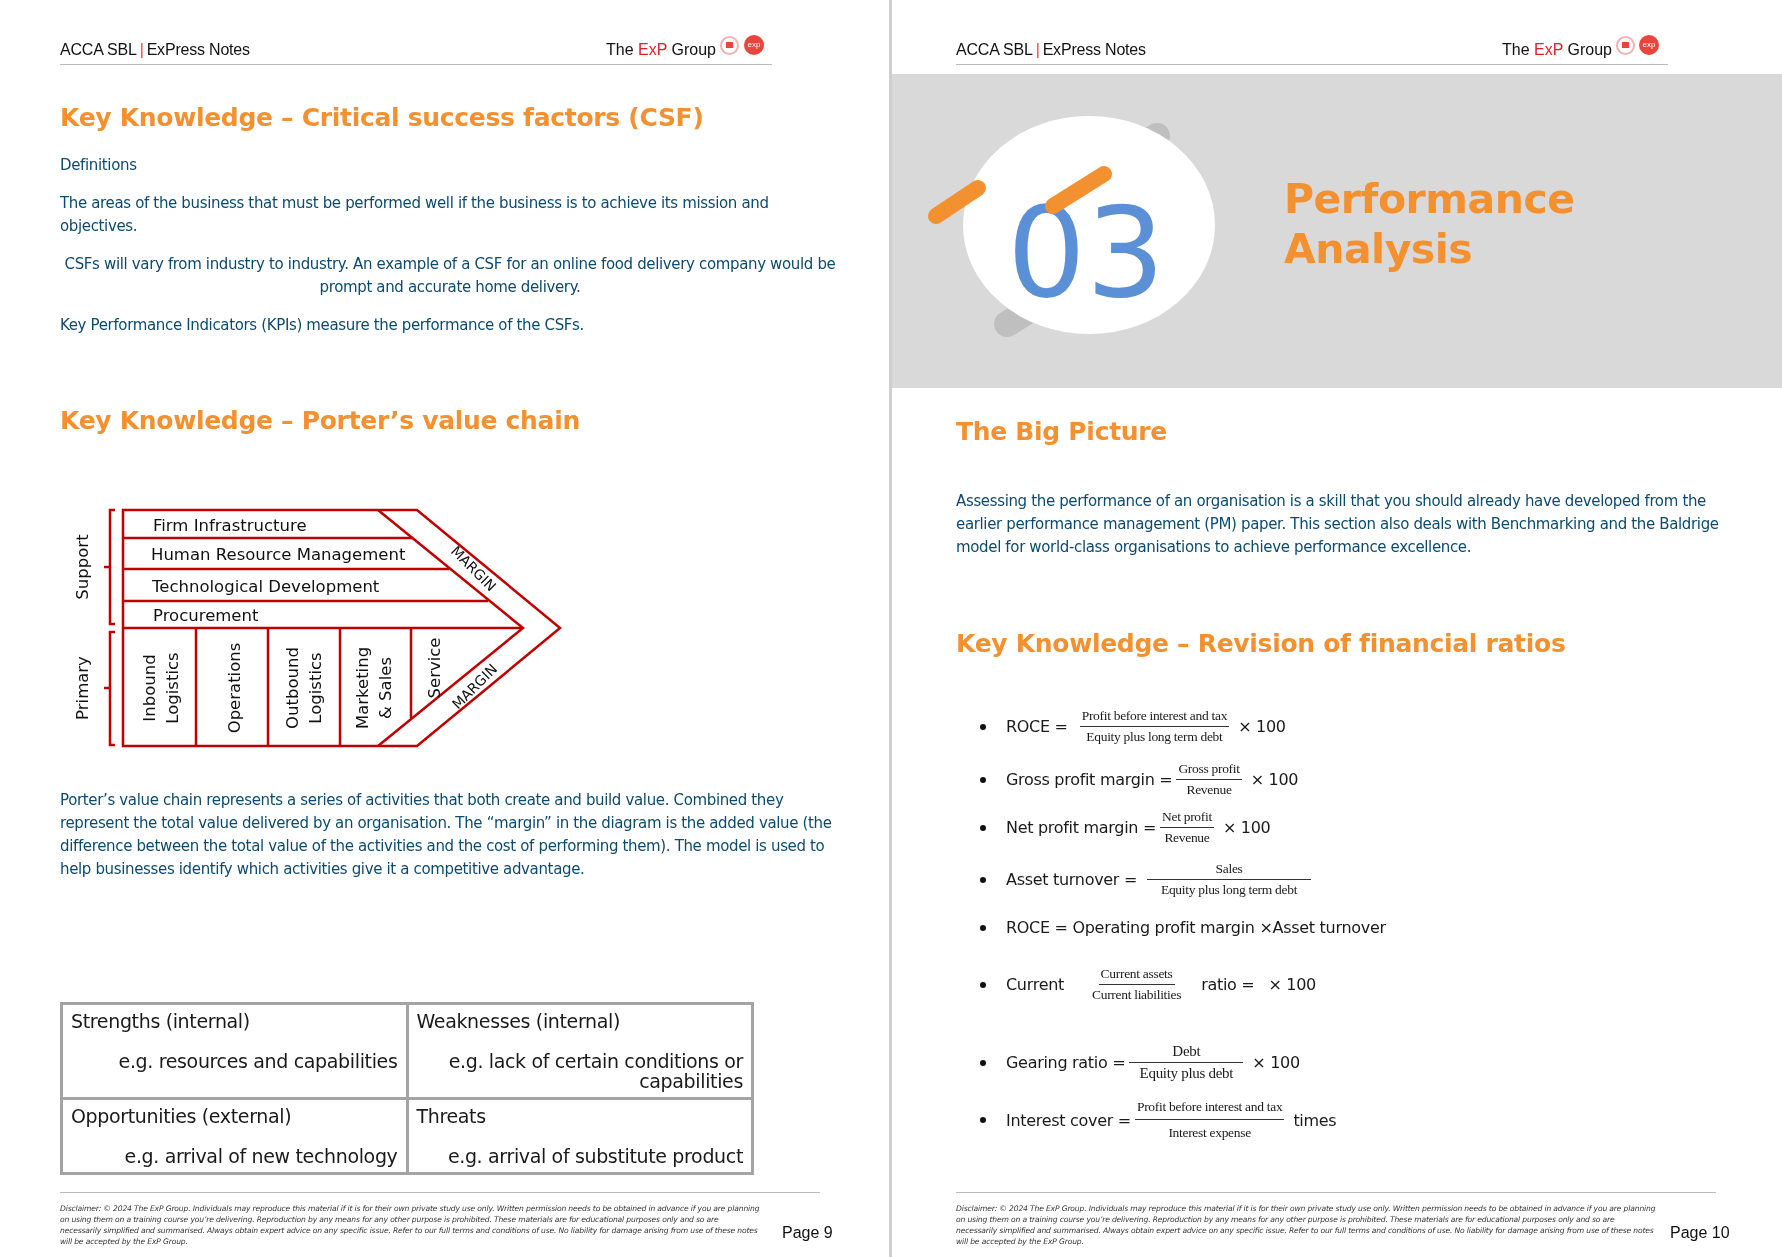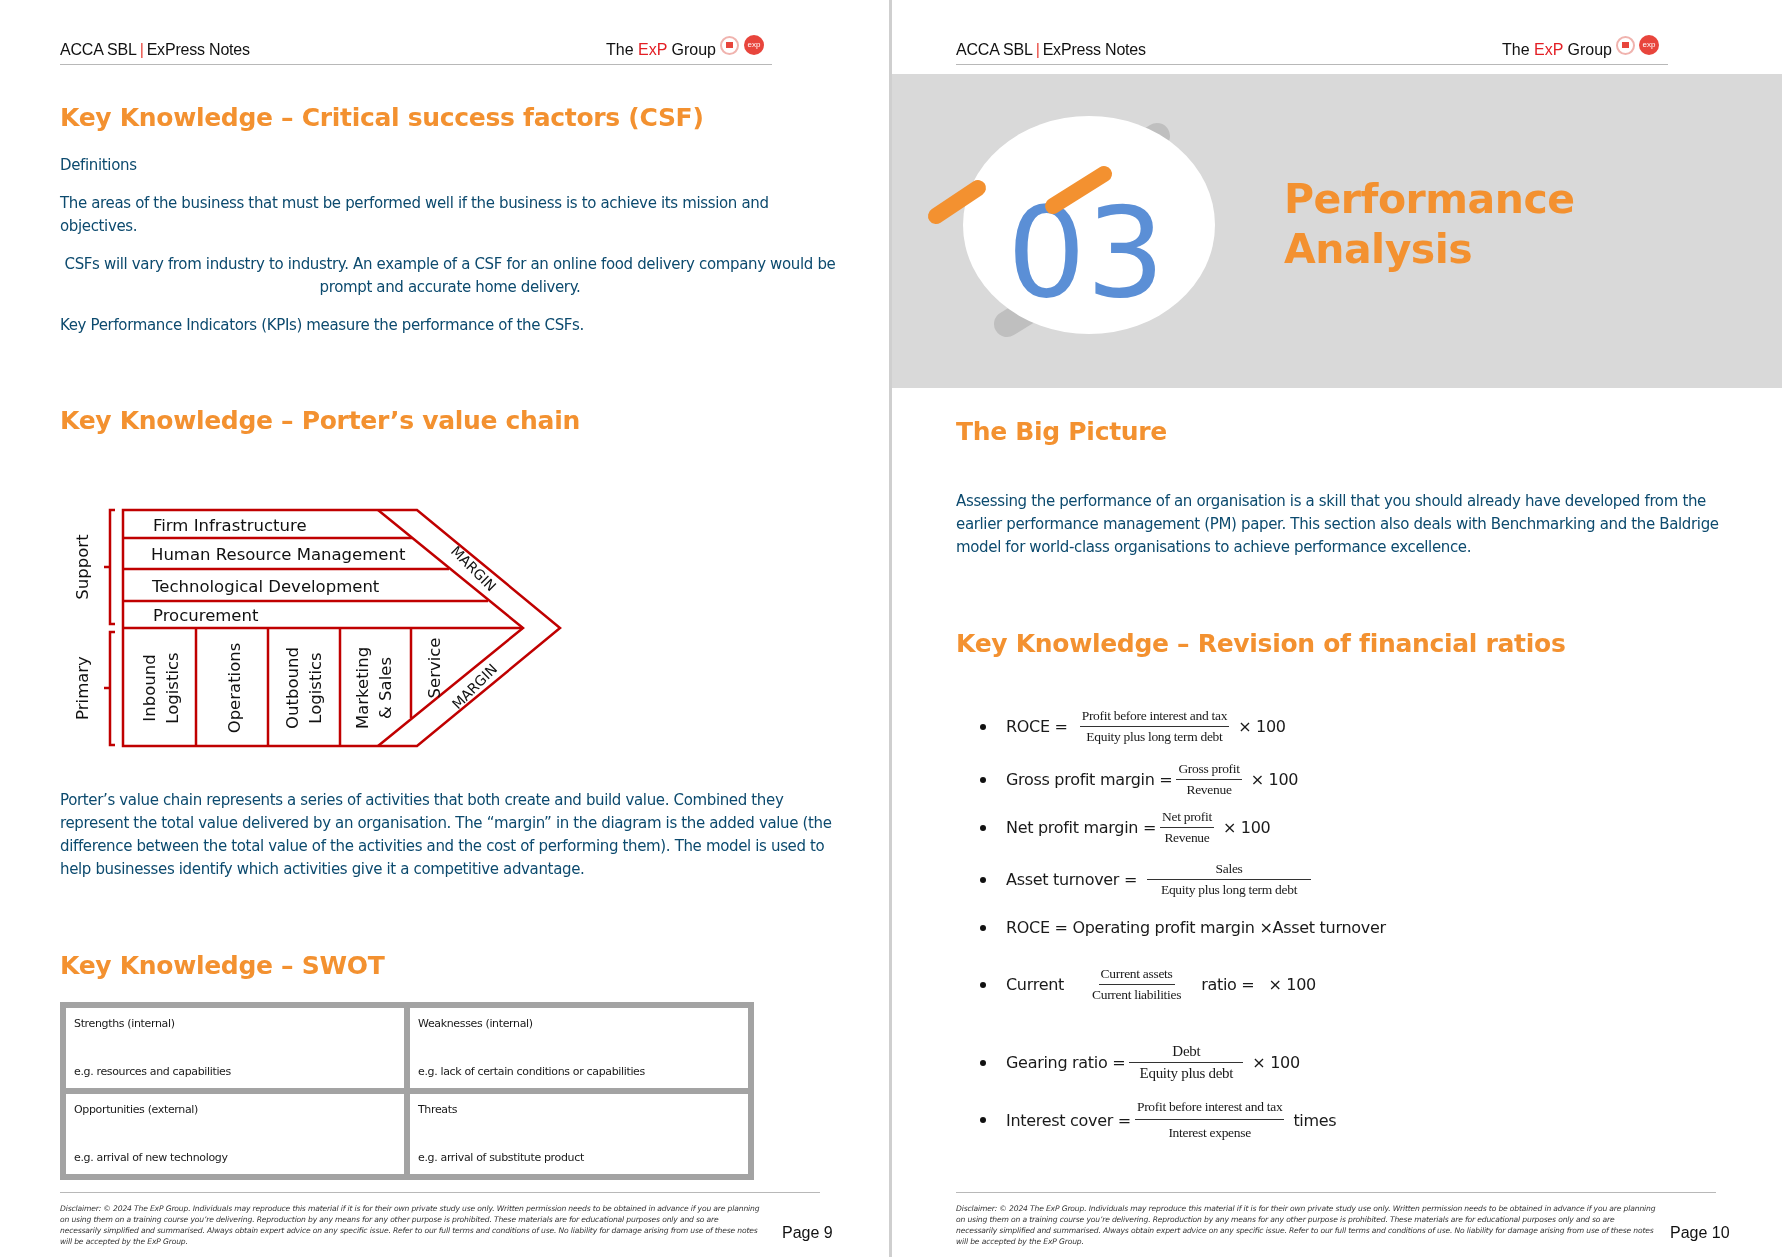--- a/index.html
+++ b/index.html
@@ -15,22 +15,22 @@
   .hdr-right{font-family:"Liberation Sans",sans-serif;font-size:16px;color:#111;}
   .hdr-right .exp{color:#e31e24;}
   .logo1{width:15px;height:15px;border-radius:50%;border:2px solid #f0b3ae;background:#fff;position:absolute;}
   .logo1::after{content:"";position:absolute;left:4px;top:4px;width:7px;height:6px;background:#e8453c;}
   .logo2{width:20px;height:20px;border-radius:50%;background:#e8453c;color:#fff;font-size:8px;
          text-align:center;line-height:20px;position:absolute;font-family:"Liberation Sans",sans-serif;}
   .hline{position:absolute;height:1px;background:#b8b8b8;}
   .h1{font-family:"DejaVu Sans",sans-serif;font-weight:bold;color:#f39130;font-size:25px;letter-spacing:-0.3px;white-space:nowrap;}
   .body{font-family:"DejaVu Sans",sans-serif;font-size:15px;line-height:23px;color:#0c4a6e;letter-spacing:-0.35px;}
   .swot{position:absolute;left:60px;top:1002px;width:694px;height:160px;border:1px solid #111;border-collapse:collapse;}
-  .swot td{border:6px solid #a3a3a3;vertical-align:top;padding:6px 8px;width:50%;font-family:"DejaVu Sans",sans-serif;font-size:11px;letter-spacing:-0.35px;line-height:20px;}
-  .swot .ex{margin-top:28px;}
+  .swot td{border:3px solid #a3a3a3;vertical-align:top;padding:6px 8px;width:50%;font-family:"DejaVu Sans",sans-serif;font-size:19px;letter-spacing:-0.35px;line-height:20px;}
+  .swot .ex{margin-top:20px;text-align:right;}
   .disc{font-family:"DejaVu Sans",sans-serif;font-style:italic;font-size:7.6px;line-height:11px;color:#333;letter-spacing:-0.15px;}
   .pagenum{font-family:"Liberation Sans",sans-serif;font-size:16px;color:#111;}
   .banner{position:absolute;left:892px;top:74px;width:890px;height:314px;background:#d9d9d9;}
   .bigtitle{font-family:"DejaVu Sans",sans-serif;font-weight:bold;color:#f39130;font-size:41px;line-height:50px;letter-spacing:-0.5px;}
   .ratio{position:absolute;left:980px;font-size:16px;font-family:"DejaVu Sans",sans-serif;color:#1a1a1a;display:flex;align-items:center;white-space:nowrap;letter-spacing:-0.3px;}
   .ratio .bullet{width:6px;height:6px;border-radius:50%;background:#111;margin-right:20px;}
   .frac{display:inline-flex;flex-direction:column;align-items:center;font-family:"Liberation Serif",serif;font-size:13.5px;margin:0 4px;}
   .frac .num{padding:0 2px 2px;border-bottom:1px solid #333;}
   .frac .den{padding:2px 2px 0;}
   .ratio .op{margin:0 5px;}
@@ -96,21 +96,20 @@
       <text x="0" y="0" transform="translate(368 688) rotate(-90)" text-anchor="middle">Marketing</text>
       <text x="0" y="0" transform="translate(391 688) rotate(-90)" text-anchor="middle">&amp; Sales</text>
       <text x="0" y="0" transform="translate(440 668) rotate(-90)" text-anchor="middle">Service</text>
       <text x="0" y="0" font-size="14" transform="translate(470 572) rotate(45)" text-anchor="middle">MARGIN</text>
       <text x="0" y="0" font-size="14" transform="translate(478 690) rotate(-45)" text-anchor="middle">MARGIN</text>
     </g>
   </svg>
 
   <div class="abs body" style="left:60px;top:789px;width:780px;">Porter’s value chain represents a series of activities that both create and build value. Combined they represent the total value delivered by an organisation. The “margin” in the diagram is the added value (the difference between the total value of the activities and the cost of performing them). The model is used to help businesses identify which activities give it a competitive advantage.</div>
 
-  <div class="abs h1" style="left:60px;top:951px;">Key Knowledge – SWOT</div>
   <table class="swot">
     <tbody>
         <tr>
       <td>
             <div>Strengths (internal)</div>
             <div class="ex">e.g. resources and capabilities</div>
           </td>
       <td>
             <div>Weaknesses (internal)</div>
             <div class="ex">e.g. lack of certain conditions or capabilities</div>

